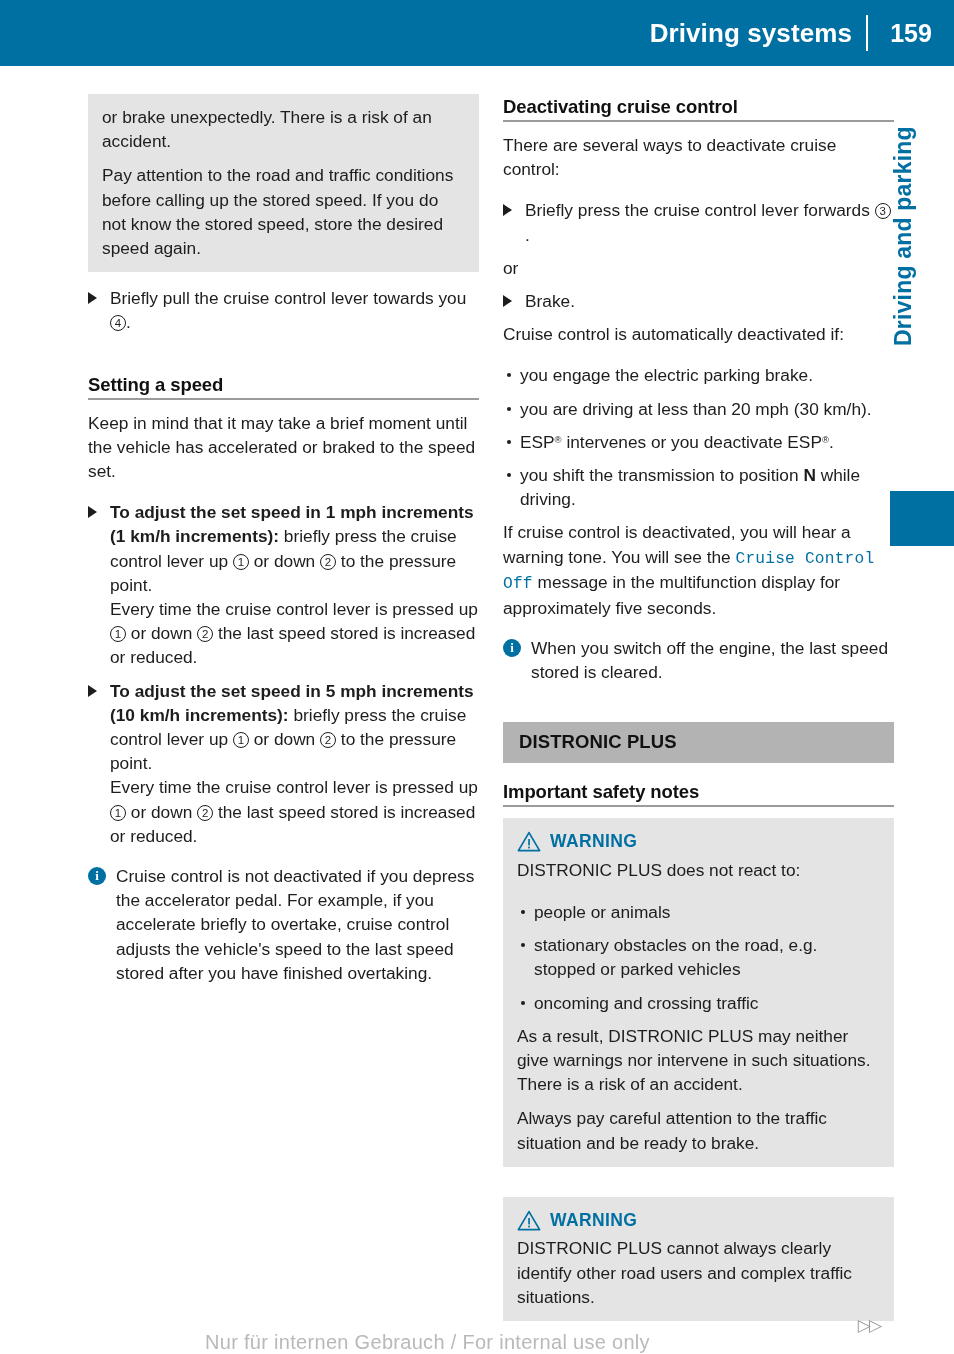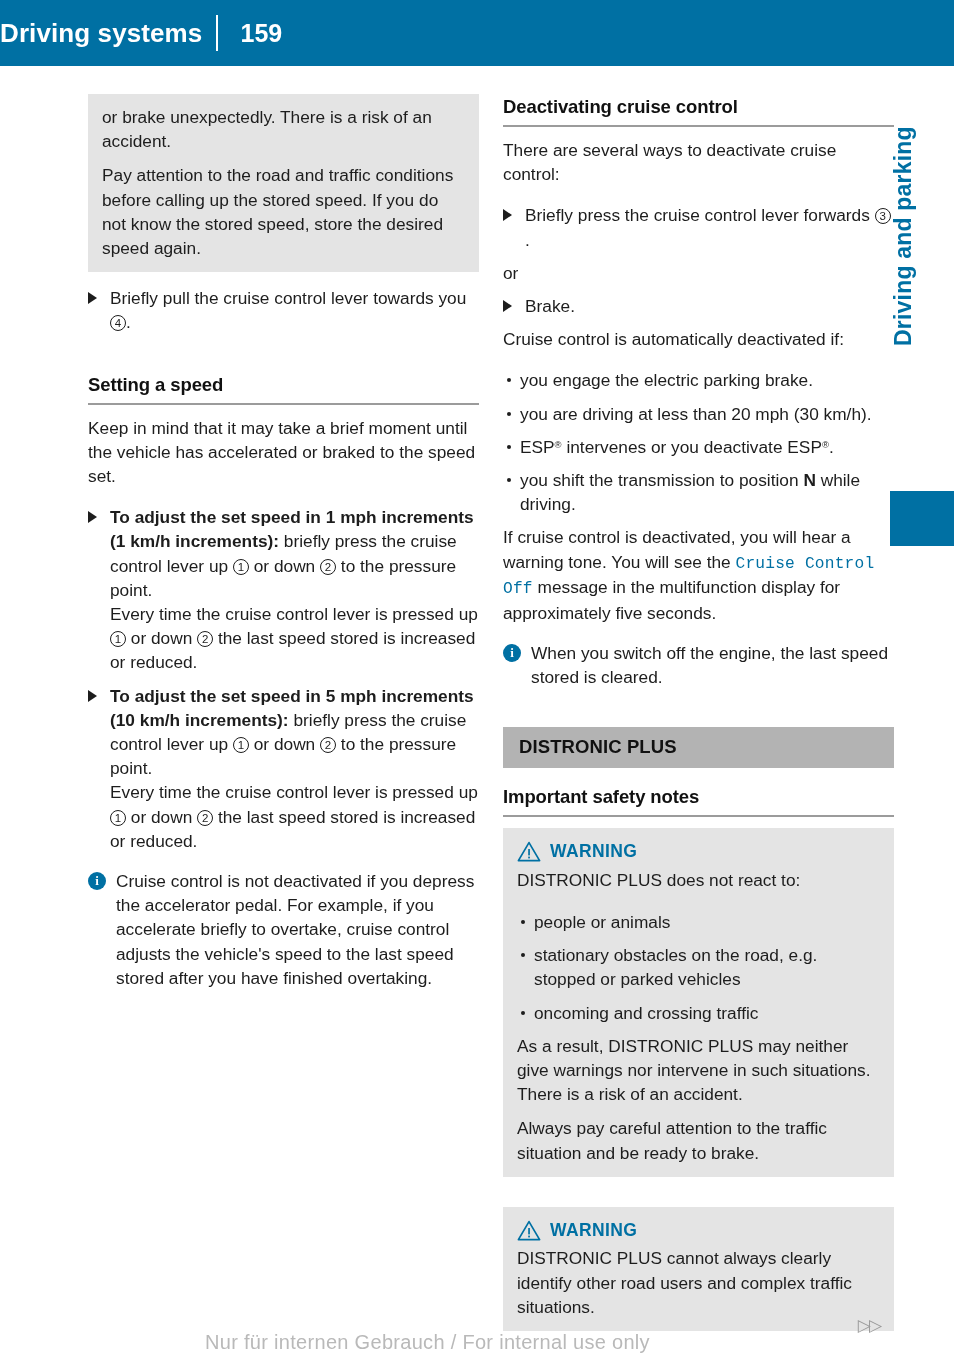--- a/index.html
+++ b/index.html
@@ -19,21 +19,21 @@
 
   
   .header-bar {
     position: absolute;
     top: 0; left: 0;
     width: 954px;
     height: 66px;
     background: #0070a3;
     display: flex;
     align-items: center;
-    justify-content: flex-start;
+    justify-content: flex-end;
   }
   .header-title {
     font-size: 26px;
     font-weight: bold;
     color: #ffffff;
     letter-spacing: 0.1px;
     padding-right: 14px;
     line-height: 1;
   }
   .header-sep {
@@ -189,21 +189,20 @@
     font-weight: bold;
     color: #0070a3;
     letter-spacing: 0.4px;
   }
 
   
   .h-sub {
     font-size: 18.5px;
     font-weight: bold;
     color: #111111;
-    padding-bottom: 5px;
     border-bottom: 2px solid #9b9b9b;
     margin-bottom: 11px;
     letter-spacing: -0.1px;
   }
   .h-section {
     background: #b3b3b3;
     font-size: 18.5px;
     font-weight: bold;
     color: #111111;
     padding: 7px 12px 8px 16px;

